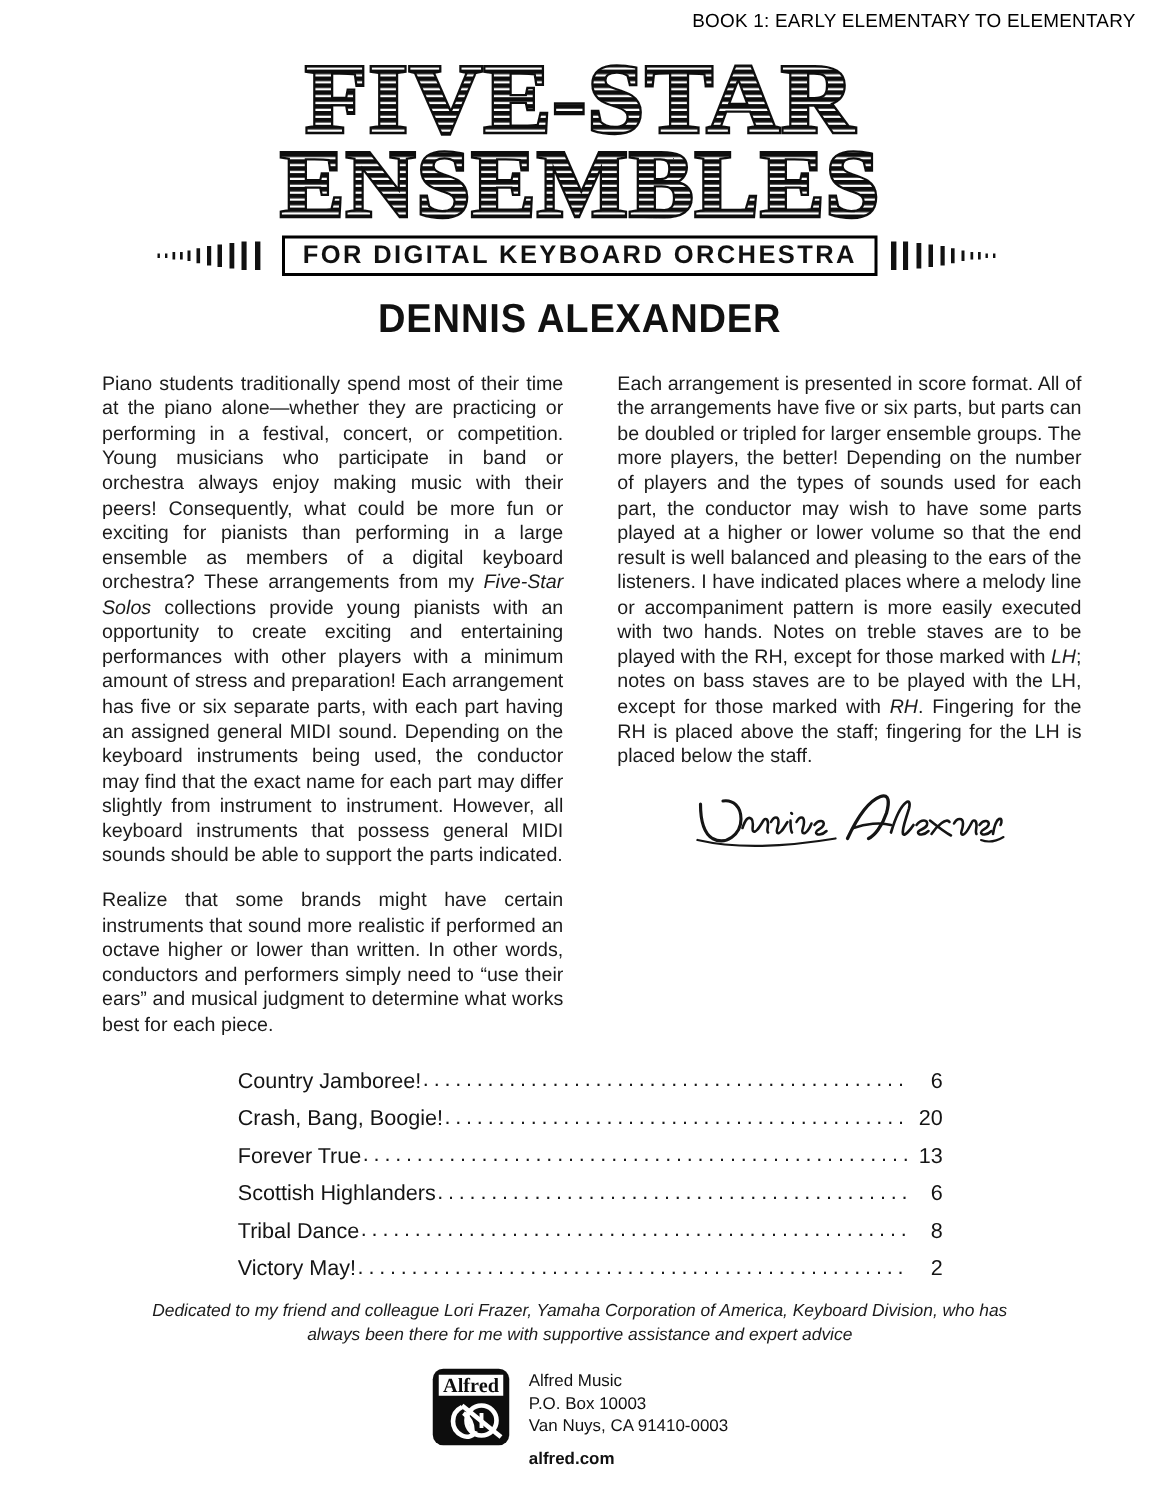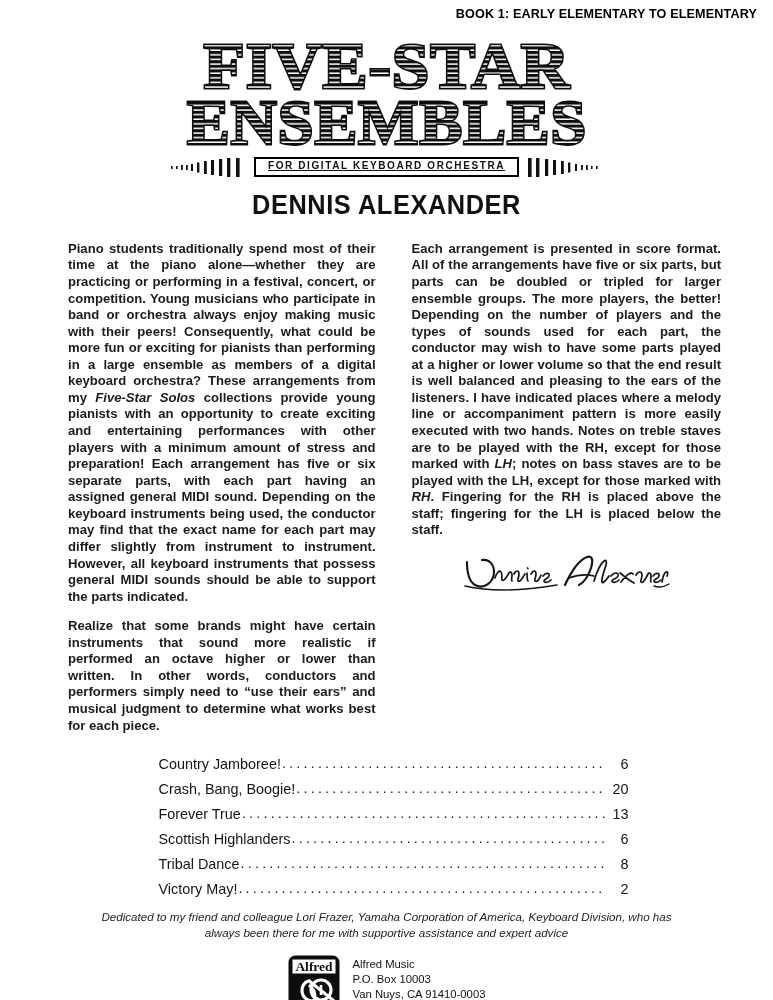--- a/index.html
+++ b/index.html
@@ -24,21 +24,21 @@
     line-height: 1.18;
   }
   .header-line1 {
     font-size: 11.5px;
     letter-spacing: 0.05px;
     color: #1a1a1a;
   }
   .header-line1 em { font-style: italic; }
   .header-line2 {
     font-size: 12.6px;
-    font-weight: bold;
+    font-weight: normal;
     letter-spacing: 0.15px;
     color: #000;
     margin-top: 1px;
   }
 
   
   .titleblock {
     margin-top: 6px;
     text-align: center;
   }
@@ -48,45 +48,43 @@
   .banner {
     display: flex;
     align-items: center;
     justify-content: center;
     gap: 7px;
     margin-top: 1px;
   }
   .banner-box {
     border: 2px solid #000;
     padding: 2px 12px 3px 12px;
-    font-size: 10px;
+    font-size: 17px;
     font-weight: bold;
     letter-spacing: 1.6px;
     line-height: 1.05;
-    text-decoration: underline;
   }
   .tickset { line-height: 0; }
 
   
   .composer {
     text-align: center;
     font-size: 27px;
     font-weight: bold;
     letter-spacing: 0.6px;
     margin-top: 13px;
     font-family: "Liberation Sans", sans-serif;
     transform: scaleX(0.94);
   }
 
   
   .columns {
     display: flex;
     gap: 36px;
     padding: 20px 52px 0 68px;
-    font-weight: bold;
   }
   .col { width: 320px; }
   .col.right { width: 322px; }
   .col p {
     margin: 0 0 13px 0;
     font-size: 13.1px;
     line-height: 1.265;
     text-align: justify;
     color: #1b1b1b;
     hyphens: none;

